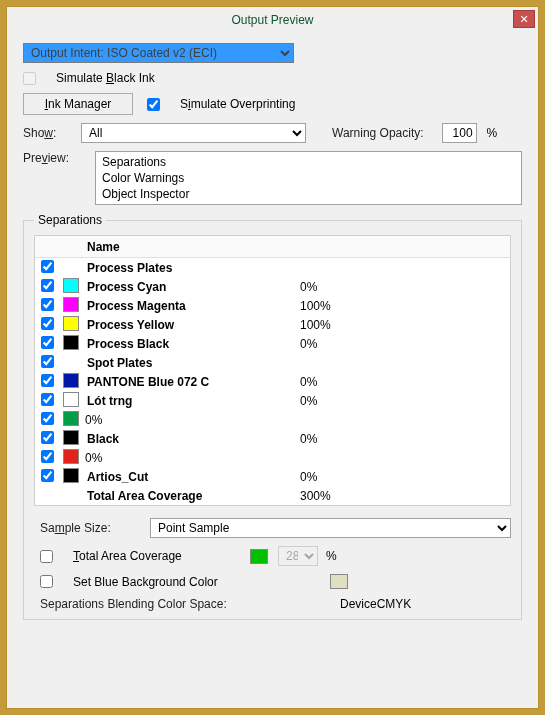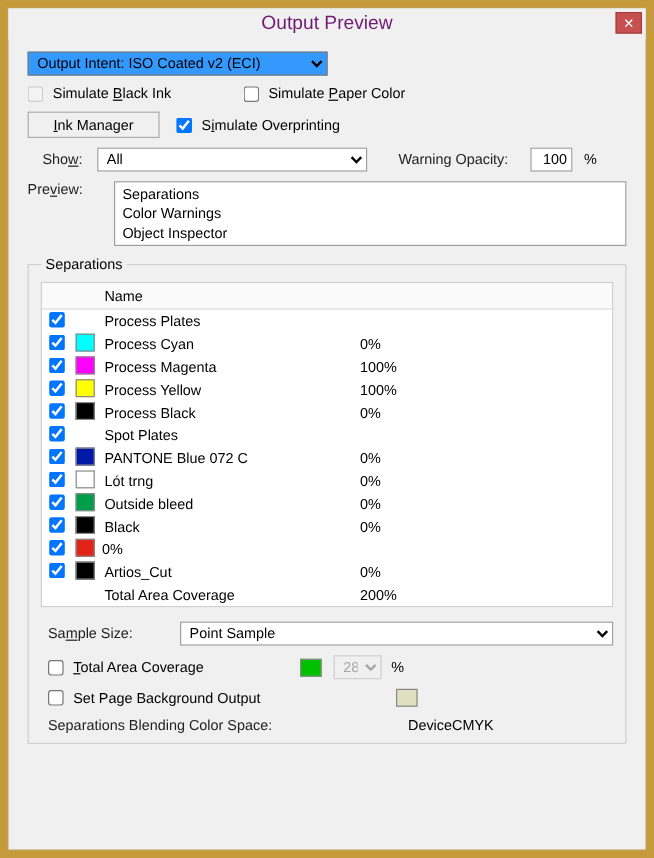--- a/index.html
+++ b/index.html
@@ -23,22 +23,22 @@
   }
   .titlebar {
     background: #f0f0f0;
     height: 26px;
     display: flex;
     align-items: center;
     justify-content: center;
     position: relative;
   }
   .titlebar .title {
-    font-size: 16px;
-    color: #701a75;
+    font-size: 12px;
+    color: #14532d;
   }
   .close-btn {
     position: absolute;
     right: 3px;
     top: 3px;
     width: 22px;
     height: 18px;
     background: #c75050;
     color: white;
     display: flex;
@@ -62,26 +62,26 @@
   .underline { text-decoration: underline; }
   select, input[type="text"] {
     font-family: inherit;
     font-size: 12px;
     padding: 1px 3px;
     border: 1px solid #a0a0a0;
     background: #fff;
     height: 20px;
   }
   .sim-profile-select {
-    width: 250px;
+    width: 271px;
     background: #3399ff;
-    color: #000000;
+    color: #404040;
     border: 1px solid #7a7a7a;
   }
-  .chk-row { display: flex; align-items: center; gap: 4px; }
+  .chk-row { display: flex; align-items: center; gap: 16px; }
   input[type="checkbox"] { margin: 0 4px 0 0; }
   .btn {
     background: #f0f0f0;
     border: 1px solid #adadad;
     padding: 3px 14px;
     font-family: inherit;
     font-size: 12px;
     cursor: pointer;
   }
   .listbox {
@@ -104,21 +104,21 @@
   }
   .sep-header {
     display: flex;
     border-bottom: 1px solid #e0e0e0;
     background: #fafafa;
     height: 22px;
     align-items: center;
   }
   .col-chk { width: 28px; text-align: center; }
   .col-sw { width: 22px; }
-  .col-name { flex: 1; padding-left: 2px; }
+  .col-name { flex: 1; padding-left: 2px; font-weight: bold; }
   .col-val { width: 100px; }
   .col-end { width: 110px; }
   .sep-row {
     display: flex;
     align-items: center;
     height: 19px;
   }
   .swatch {
     width: 16px;
     height: 15px;
@@ -150,37 +150,33 @@
     <div class="row">
       <select class="sim-profile-select">
         <option>Output Intent: ISO Coated v2 (ECI)</option>
       </select>
     </div>
 
     <div class="row" style="gap:60px;">
       <label class="chk-row">
         <input type="checkbox" disabled="" style="">
         <span>Simulate <span class="underline">B</span>lack Ink</span>
-      </label>
-      <label class="chk-row">
-        <input type="checkbox" style="">
-        <span>Simulate <span class="underline">P</span>aper Color</span>
       </label>
     </div>
 
     <div class="row" style="gap:14px;">
       <button class="btn" style="width:110px;"><span class="underline">I</span>nk Manager</button>
       <label class="chk-row">
         <input type="checkbox" checked="" style="">
         <span>S<span class="underline">i</span>mulate Overprinting</span>
       </label>
     </div>
 
     <div class="row" style="margin-top:6px;">
-      <span class="label" style="width:58px;text-align:center;">Sho<span class="underline">w</span>:</span>
+      <span class="label" style="width:58px;">Sho<span class="underline">w</span>:</span>
       <select style="width:225px;">
         <option>All</option>
       </select>
       <span class="label" style="margin-left:26px;">Warning Opacity:</span>
       <input type="text" class="warn-input" style="margin-left: 18px;" value="100">
       <span style="margin-left:10px;">%</span>
     </div>
 
     <div class="row" style="align-items:flex-start;">
       <span class="label" style="width:72px;">Pre<span class="underline">v</span>iew:</span>
@@ -255,21 +251,20 @@
             <div class="sep-row">
               <div class="col-chk"><input type="checkbox" checked="" style=""></div>
               <div class="col-sw"><span class="swatch" style="background: rgb(255, 255, 255);"></span></div>
               <div class="col-name">Lót trng</div>
               <div class="col-val">0%</div>
               <div class="col-end"></div>
             </div>
             <div class="sep-row">
               <div class="col-chk"><input type="checkbox" checked="" style=""></div>
               <div class="col-sw"><span class="swatch" style="background: rgb(0, 158, 73);"></span></div>
-              <div class="col-name">Outside bleed</div>
               <div class="col-val">0%</div>
               <div class="col-end"></div>
             </div>
             <div class="sep-row">
               <div class="col-chk"><input type="checkbox" checked="" style=""></div>
               <div class="col-sw"><span class="swatch" style="background: rgb(0, 0, 0);"></span></div>
               <div class="col-name">Black</div>
               <div class="col-val">0%</div>
               <div class="col-end"></div>
             </div>
@@ -283,21 +278,21 @@
               <div class="col-chk"><input type="checkbox" checked="" style=""></div>
               <div class="col-sw"><span class="swatch" style="background: rgb(0, 0, 0);"></span></div>
               <div class="col-name">Artios_Cut</div>
               <div class="col-val">0%</div>
               <div class="col-end"></div>
             </div>
             <div class="sep-row">
               <div class="col-chk"></div>
               <div class="col-sw"></div>
               <div class="col-name">Total Area Coverage</div>
-              <div class="col-val">200%</div>
+              <div class="col-val">300%</div>
               <div class="col-end"></div>
             </div>
           </div>
       </div>
 
       <div class="row" style="margin-top:12px;">
         <span class="label" style="width:110px; margin-left:6px;">Sa<span class="underline">m</span>ple Size:</span>
         <select style="flex:1;">
           <option>Point Sample</option>
         </select>
@@ -311,21 +306,21 @@
         <span class="small-swatch" style="background:#00C000;"></span>
         <select class="pct-input" style="margin-left:10px;" disabled="">
           <option>280</option>
         </select>
         <span style="margin-left:8px;">%</span>
       </div>
 
       <div class="row" style="margin-top:6px;">
         <label class="chk-row" style="width:290px; margin-left:6px;">
           <input type="checkbox" style="">
-          <span>Set Page Background Output</span>
+          <span>Set Blue Background Color</span>
         </label>
         <span class="small-swatch" style="background:#E0E0C0;"></span>
       </div>
 
       <div class="row" style="margin-top:6px; margin-bottom:2px;">
         <span class="label" style="width:300px; margin-left:6px;">Separations Blending Color Space:</span>
         <span>DeviceCMYK</span>
       </div>
 
     </fieldset>

